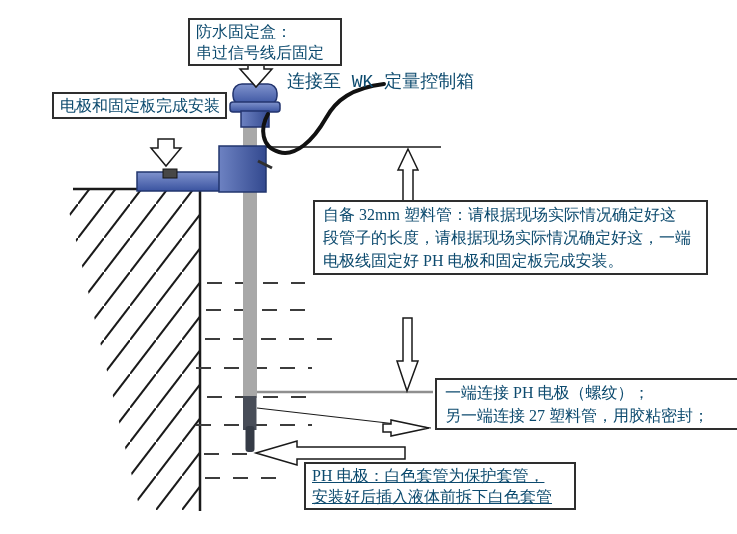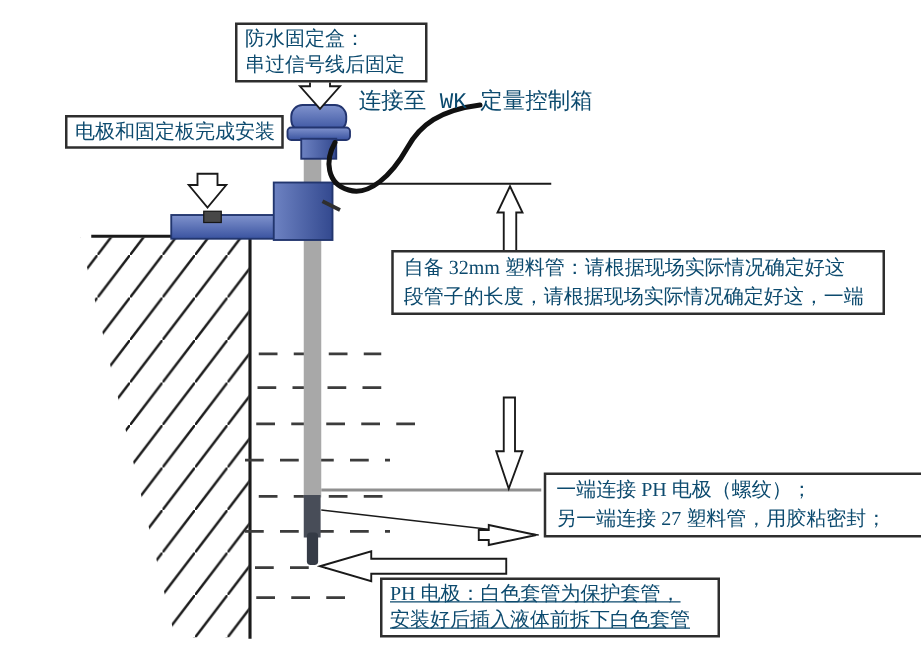--- a/index.html
+++ b/index.html
@@ -88,20 +88,21 @@
 
   <div class="callout" style="left:52px;top:92px;width:159px;">
     <div>电极和固定板完成安装</div>
   </div>
 
   <div class="plain-label" style="left:287px;top:72px;">连接至 WK 定量控制箱</div>
 
   <div class="callout big" style="left:313px;top:200px;width:375px;">
     <div>自备 32mm 塑料管：请根据现场实际情况确定好这</div>
     <div>段管子的长度，请根据现场实际情况确定好这，一端</div>
+    <div>电极线固定好 PH 电极和固定板完成安装。</div>
   </div>
 
   <div class="callout big" style="left:435px;top:378px;width:289px;">
     <div>一端连接 PH 电极（螺纹）；</div>
     <div>另一端连接 27 塑料管，用胶粘密封；</div>
   </div>
 
   <div class="callout" style="left:304px;top:462px;width:256px;text-decoration:underline;">
     <div>PH 电极：白色套管为保护套管，</div>
     <div>安装好后插入液体前拆下白色套管</div>

